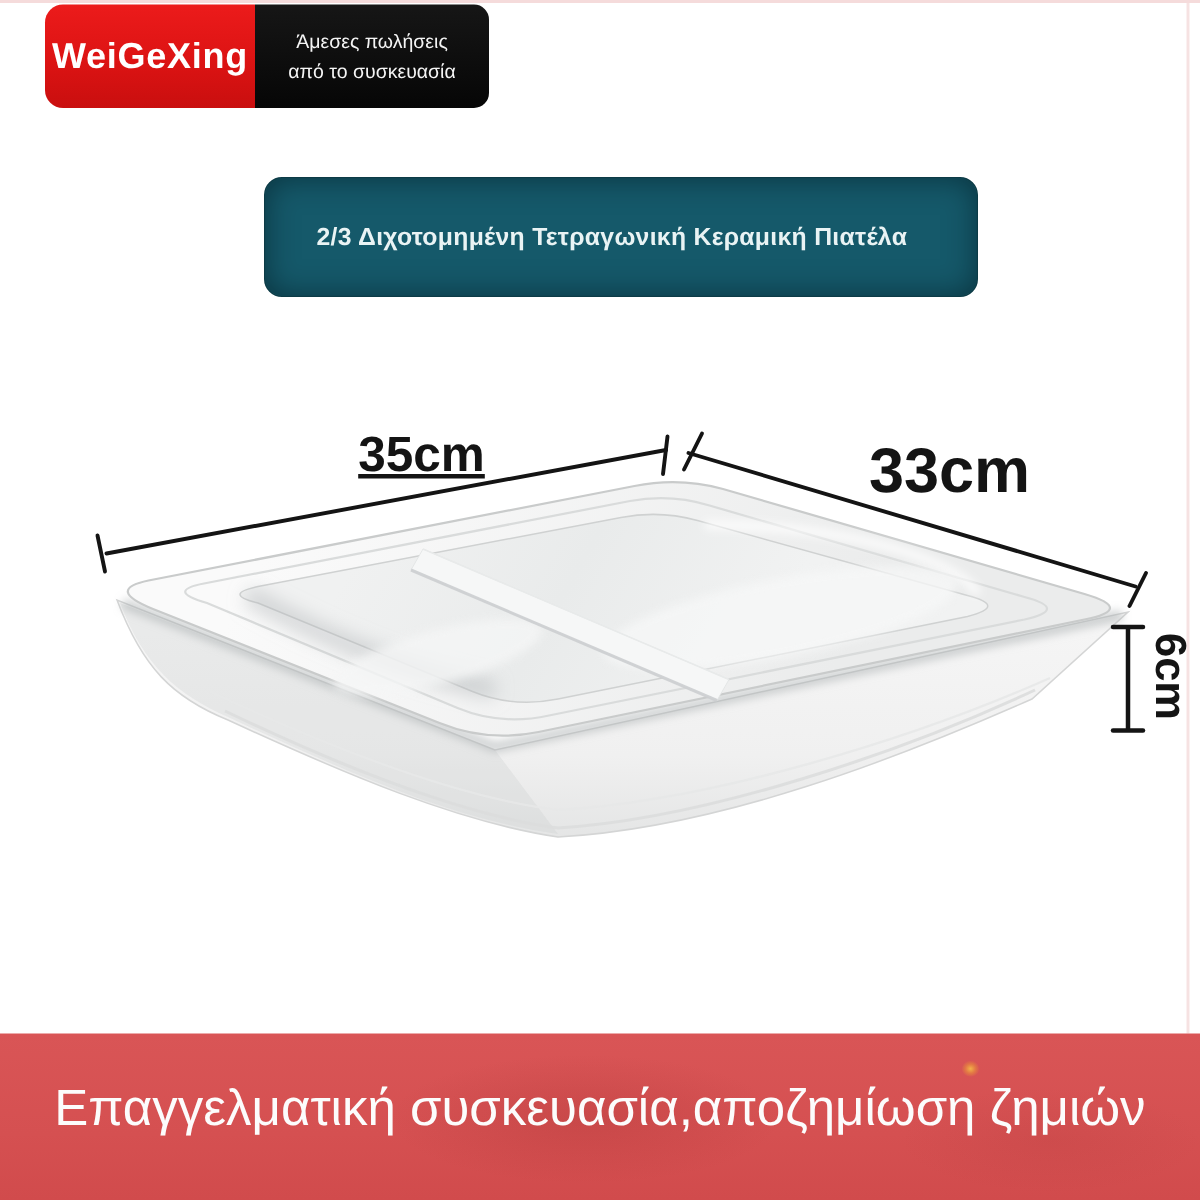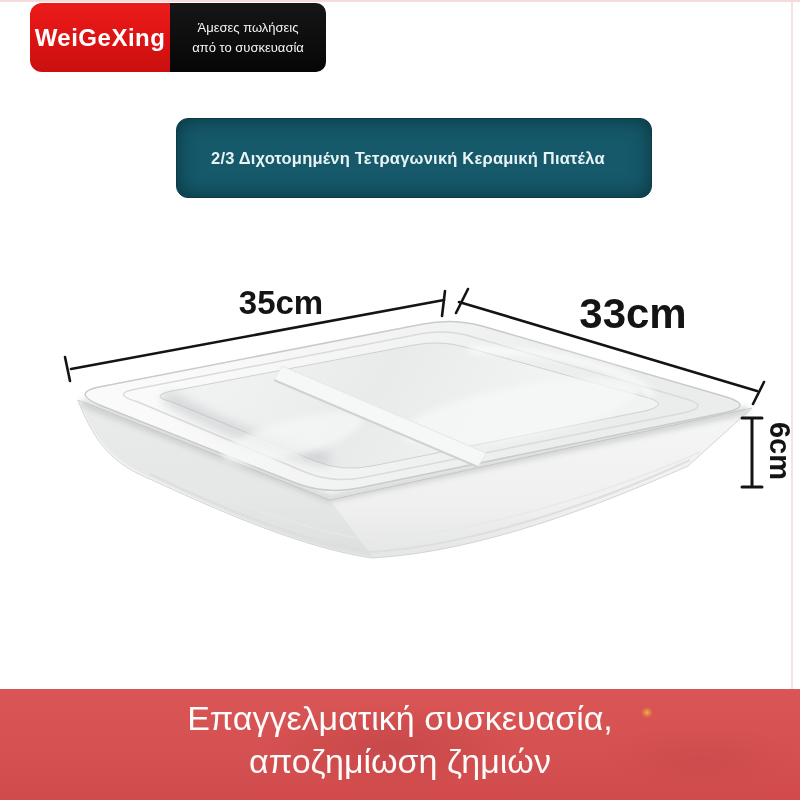--- a/index.html
+++ b/index.html
@@ -40,29 +40,29 @@
     display:flex;align-items:center;
     box-sizing:border-box;padding-left:34px;
   }
   .title-banner .title{color:#e9f3f4;font-size:16.5px;font-weight:600;letter-spacing:.2px;white-space:nowrap;}
 
   
   .dim-label{
     position:absolute;color:#141414;font-weight:700;white-space:nowrap;
     transform:translate(-50%,-50%);
   }
-  .dim-35{left:281px;top:303px;font-size:33px;}
+  .dim-35{left:281px;top:303px;font-size:33px;text-decoration:underline;}
   .dim-33{left:633px;top:314px;font-size:42px;}
   .dim-6{left:779px;top:451px;font-size:29px;transform:translate(-50%,-50%) rotate(90deg);}
 
   
   .footer{
     position:absolute;left:0;top:689px;width:800px;height:111px;
     background:linear-gradient(180deg,#d95556 0%,#d55051 60%,#d14b4c 100%);
-    display:flex;flex-direction:column;align-items:center;justify-content:center;
+    display:flex;flex-direction:row;align-items:center;justify-content:center;
     box-sizing:border-box;padding-bottom:10px;
   }
   .footer .blob{
     position:absolute;left:260px;top:14px;width:260px;height:86px;border-radius:50%;
     background:radial-gradient(closest-side,rgba(170,52,52,.30),rgba(170,52,52,0));
     pointer-events:none;
   }
   .footer .blob2{
     position:absolute;left:600px;top:36px;width:200px;height:70px;border-radius:50%;
     background:radial-gradient(closest-side,rgba(175,58,58,.18),rgba(175,58,58,0));

